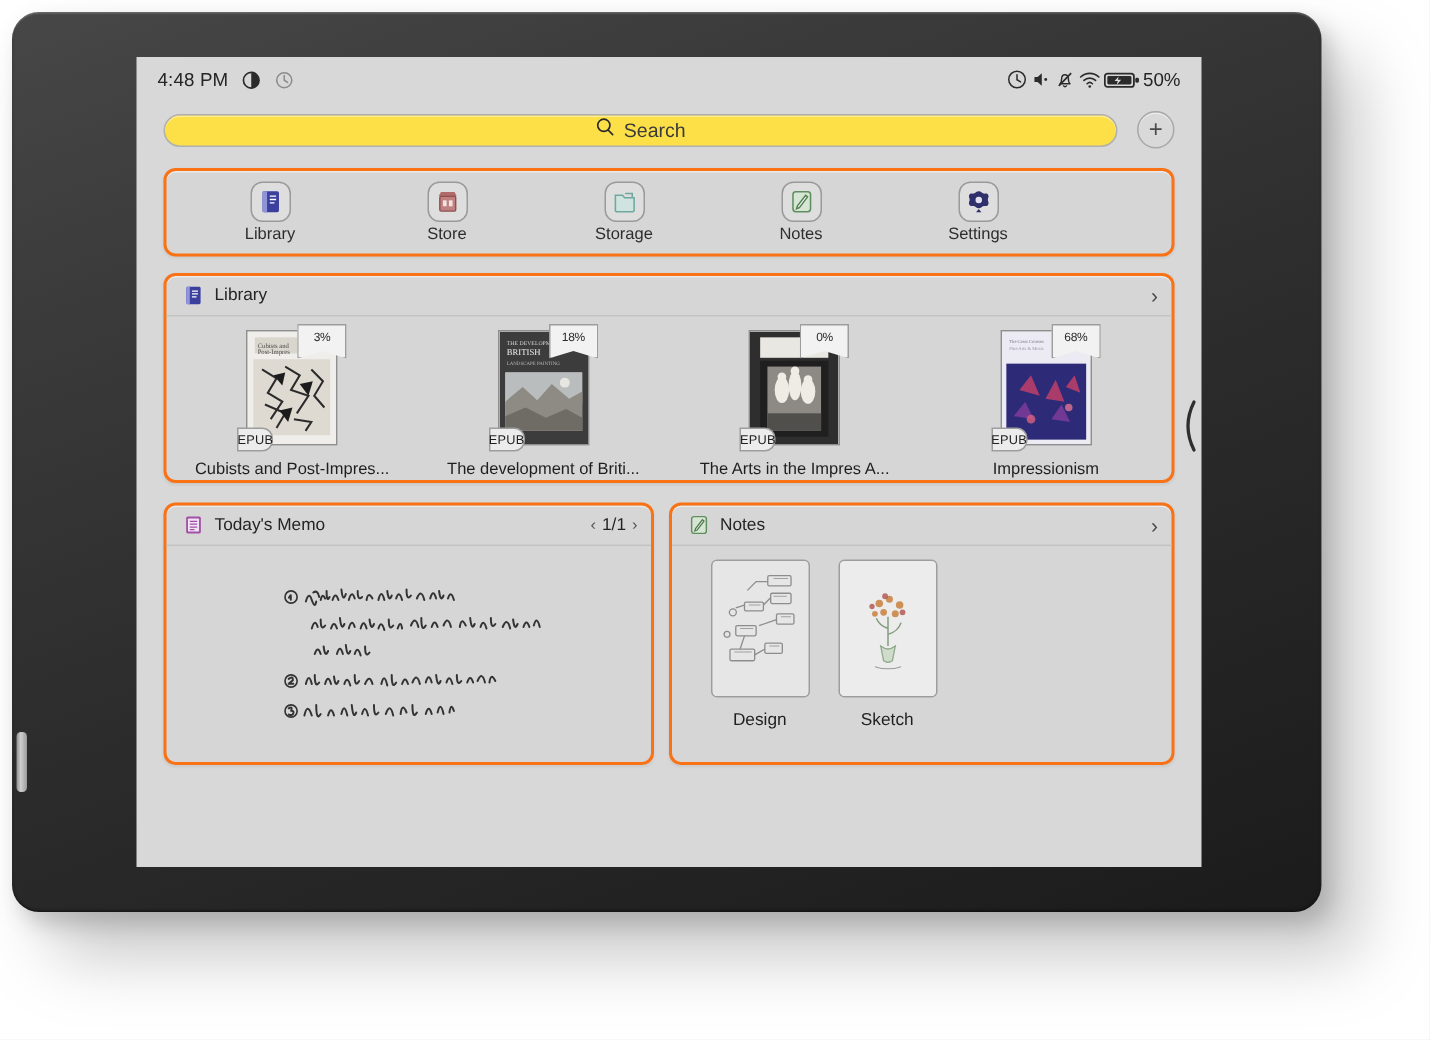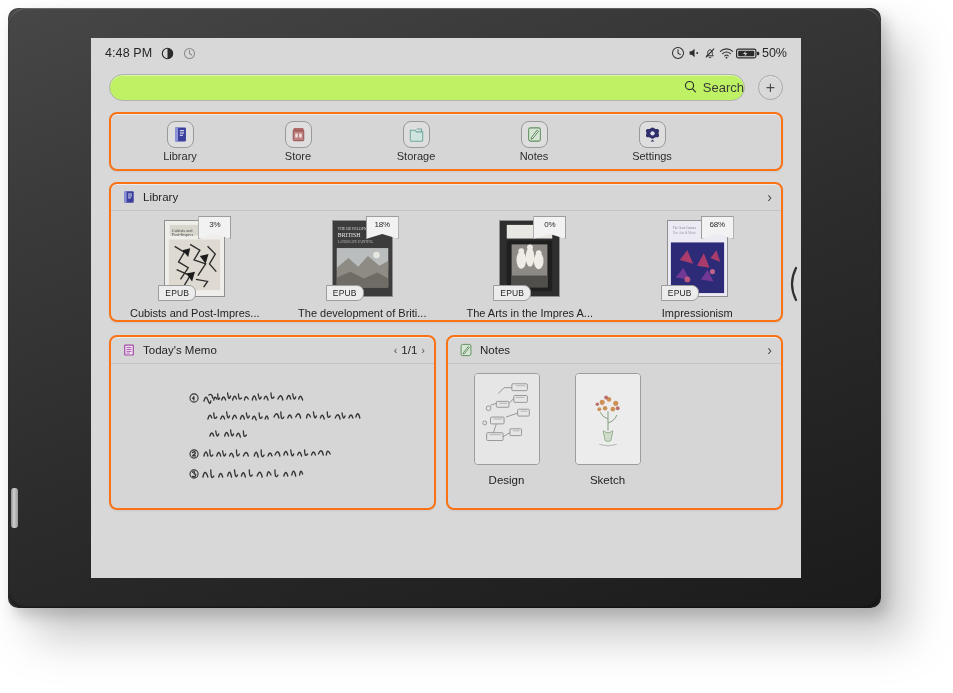--- a/index.html
+++ b/index.html
@@ -9,21 +9,21 @@
     font-family: "Liberation Sans", sans-serif;
     overflow: hidden;
   }
   #stage { position: relative; width: 953px; height: 693px; background: #fff; }
 
   
   #device {
     position: absolute; left: 8px; top: 8px;
     width: 873px; height: 600px;
     background: linear-gradient(160deg,#474747 0%, #3b3b3b 22%, #2c2c2c 55%, #1b1b1b 100%);
-    border-radius: 10px;
+    border-radius: 18px;
     box-shadow: 26px 30px 44px rgba(120,120,120,.40), 6px 8px 14px rgba(90,90,90,.30);
   }
   #device:after{
     content:""; position:absolute; inset:0; border-radius:18px;
     box-shadow: inset 0 1px 1px rgba(255,255,255,.22), inset 0 -1px 2px rgba(0,0,0,.5);
     pointer-events:none;
   }
   #side-button {
     position: absolute; left: 3px; top: 480px;
     width: 7px; height: 40px; border-radius: 3px;
@@ -50,23 +50,23 @@
   .sb-time { font-size: 12.5px; letter-spacing: .1px; color: #262626; }
   .sb-pct { font-size: 12.5px; color: #262626; }
   .sb-ic { display: inline-flex; align-items: center; justify-content: center; }
 
   
   #searchrow {
     position: absolute; left: 0; top: 36px; width: 100%;
     display: flex; align-items: center; padding: 0 18px; gap: 13px;
   }
   #searchbar {
-    flex: 1; height: 27px; border: 1px solid #b0b0b0; border-radius: 14px;
-    background: #bef264;
-    display: flex; align-items: center; justify-content: flex-end; gap: 6px;
+    flex: 1; height: 22px; border: 1px solid #b0b0b0; border-radius: 14px;
+    background: #fde047;
+    display: flex; align-items: center; justify-content: center; gap: 6px;
     box-shadow: inset 0 1px 0 rgba(255,255,255,.45);
   }
   #search-label { font-size: 13px; color: #3a3a3a; }
   #add-button {
     width: 25px; height: 25px; border-radius: 50%;
     border: 1px solid #a8a8a8; background: #d9d9d9;
     display: flex; align-items: center; justify-content: center;
     font-size: 16px; color: #4a4a4a; line-height: 1;
     box-shadow: inset 0 1px 0 rgba(255,255,255,.5);
   }
@@ -114,39 +114,39 @@
     overflow: hidden;
   }
   .pct-flag {
     position: absolute; right: -6px; top: -4px; width: 33px; height: 23px;
     background: #f2f2f2; border: 1px solid #9d9d9d;
     clip-path: polygon(0 0,100% 0,100% 100%,50% 78%,0 100%);
     display: flex; align-items: flex-start; justify-content: center;
     font-size: 8px; color: #2a2a2a; padding-top: 3px; letter-spacing: -.2px;
   }
   .epub-flag {
-    position: absolute; left: -6px; bottom: -4px; width: 38px; height: 16px;
+    position: absolute; left: -6px; bottom: -4px; width: 24px; height: 16px;
     background: #ececec; border: 1px solid #9d9d9d; border-radius: 0 7px 7px 0;
     display: flex; align-items: center; justify-content: center;
     font-size: 8.5px; color: #1f1f1f; letter-spacing: .2px;
   }
   .book-title {
     margin-top: 10px; font-size: 11px; color: #1f1f1f;
     max-width: 160px; white-space: nowrap; overflow: hidden; text-overflow: ellipsis;
     text-align: center;
   }
 
   
   #memo-panel { left: 18px; top: 297px; width: 327px; height: 175px; }
   #memo-body { height: 147px; padding: 10px 12px; }
   #memo-canvas { width: 100%; height: 100%; }
 
   
   #notes-panel { left: 355px; top: 297px; width: 337px; height: 175px; }
-  #notes-row { display: flex; height: 147px; padding: 9px 16px 0 16px; gap: 16px; }
+  #notes-row { display: flex; height: 147px; padding: 9px 16px 0 16px; }
   .note-item { width: 85px; display: flex; flex-direction: column; align-items: center; }
   .note-thumb {
     width: 66px; height: 92px; border: 1px solid #9d9d9d; border-radius: 4px;
     background: #e3e3e3; overflow: hidden;
   }
   .note-label { margin-top: 9px; font-size: 11.5px; color: #1f1f1f; }
 
   
   #edge-arc {
     position: absolute; right: 2px; top: 228px;

